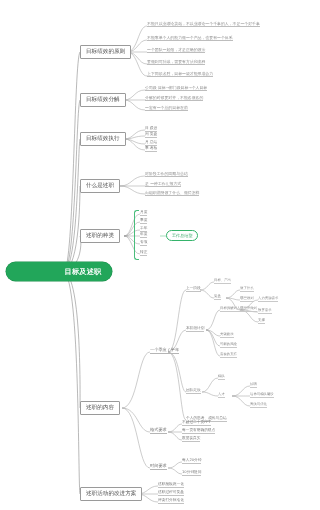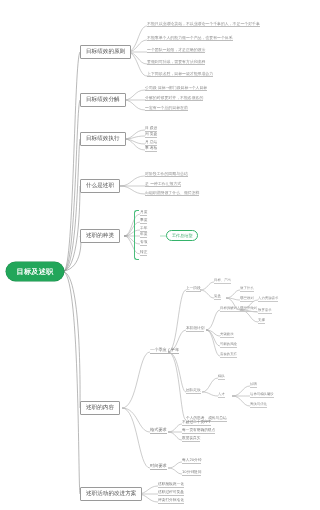--- a/index.html
+++ b/index.html
@@ -17,20 +17,21 @@
   .root{
     left:6px;top:262px;
     width:58px;height:19px;
     border-radius:10px;
     background:#22a65a;
     color:#ffffff;
     font-size:7.2px;font-weight:bold;
     display:flex;align-items:center;justify-content:center;
     letter-spacing:.2px;
     box-shadow:0 0 0 .5px #1d8f4d;
+    padding-left:48px;
   }
 
   
   .lvl1{
     border:1px solid #9a9a9a;
     background:#ffffff;
     color:#4a4a4a;
     font-size:5.6px;
     padding:3px 5px;
     line-height:1;

